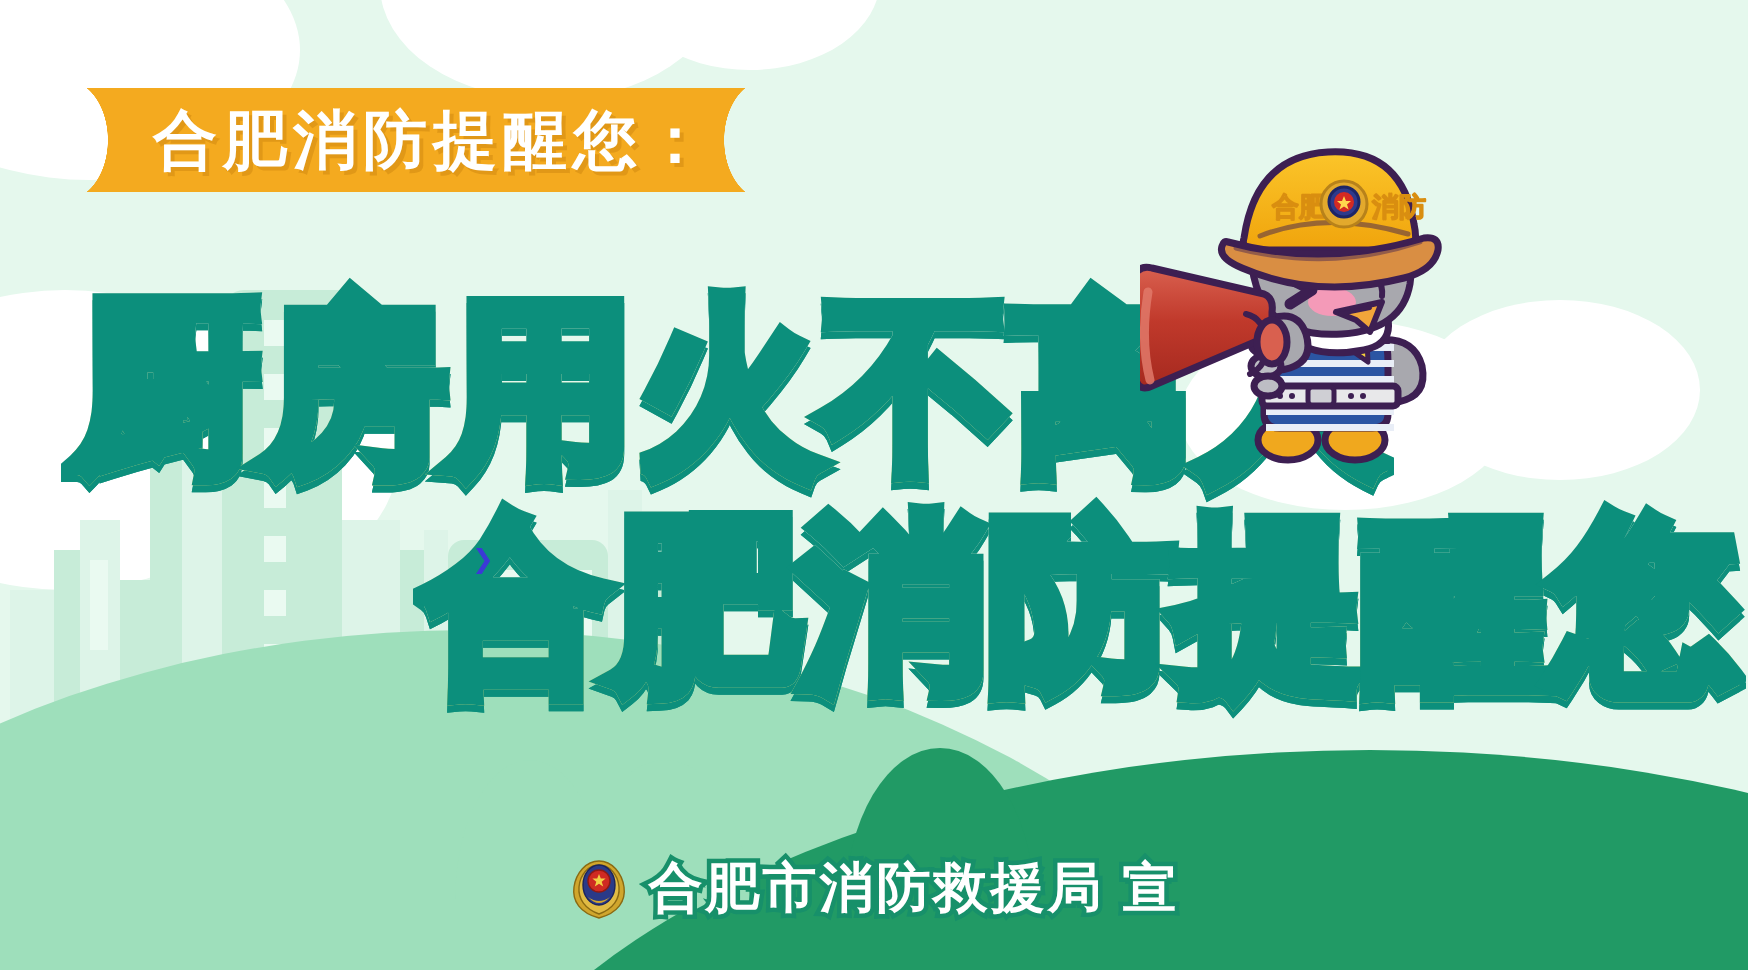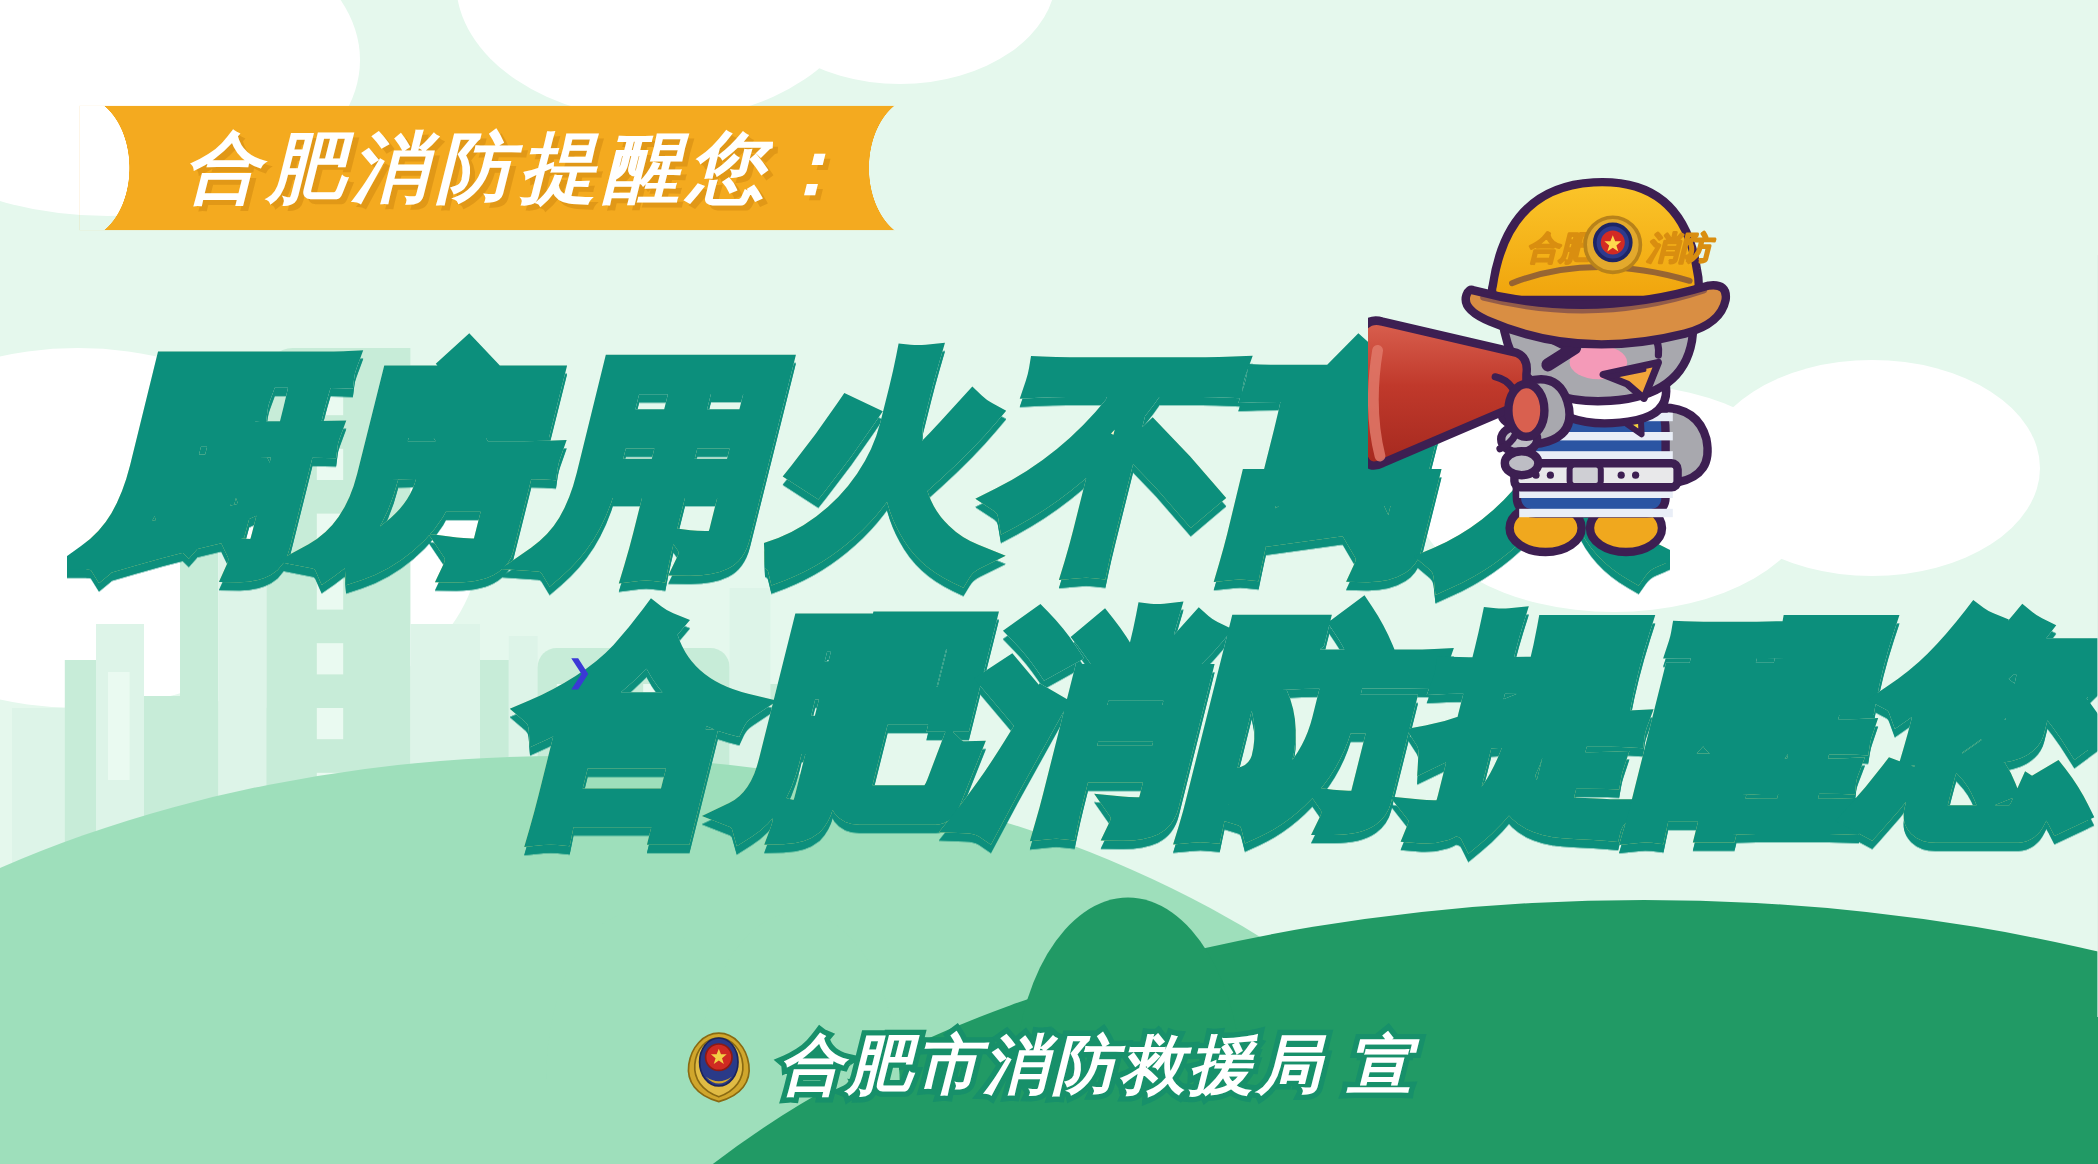--- a/index.html
+++ b/index.html
@@ -3,21 +3,20 @@
 <meta charset="utf-8">
 <style>
   html,body{margin:0;padding:0;background:#fff;}
   body{font-family:"Liberation Sans","DejaVu Sans",sans-serif;}
 
   #poster{
     position:relative;
     width:1748px;height:970px;
     overflow:hidden;
     background:#e5f8ed;
-    font-style:italic;
   }
 
   
   .bg-layer{position:absolute;inset:0;overflow:hidden;}
 
   .bldg{position:absolute;bottom:120px;background:#c7ecd8;}
   .bldg.pale{background:#ddf4e8;}
   .bldg .win{position:absolute;background:#eafaf1;}
 
   .cloud{position:absolute;background:#ffffff;border-radius:50%;}

